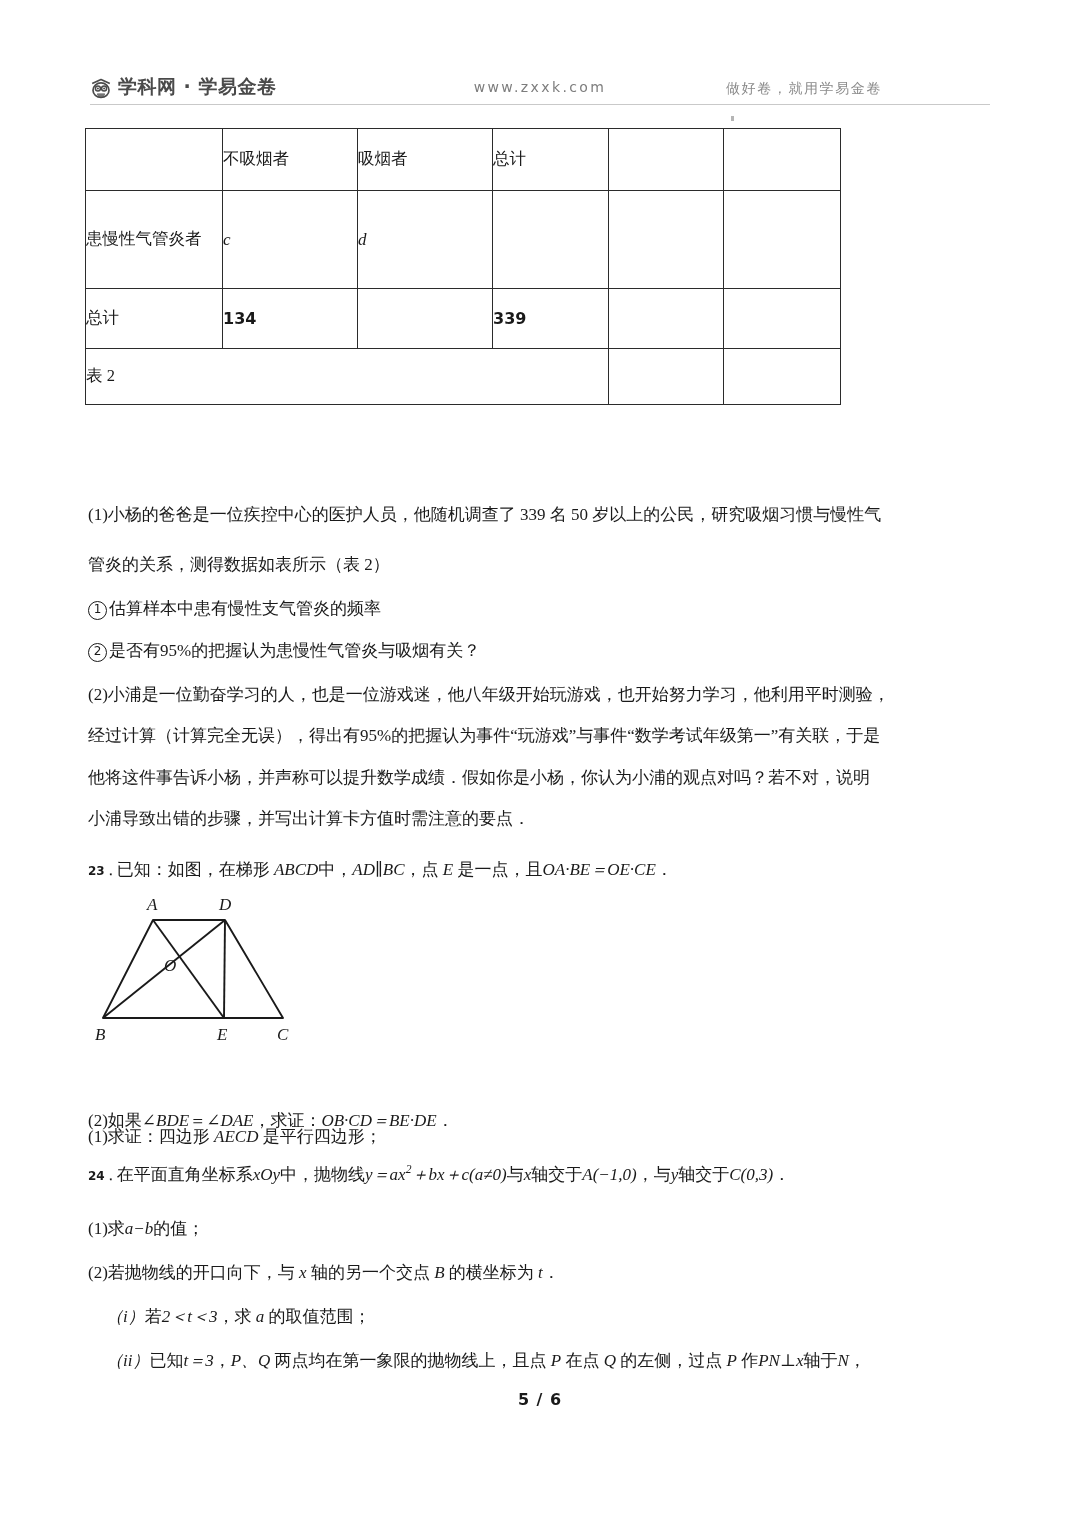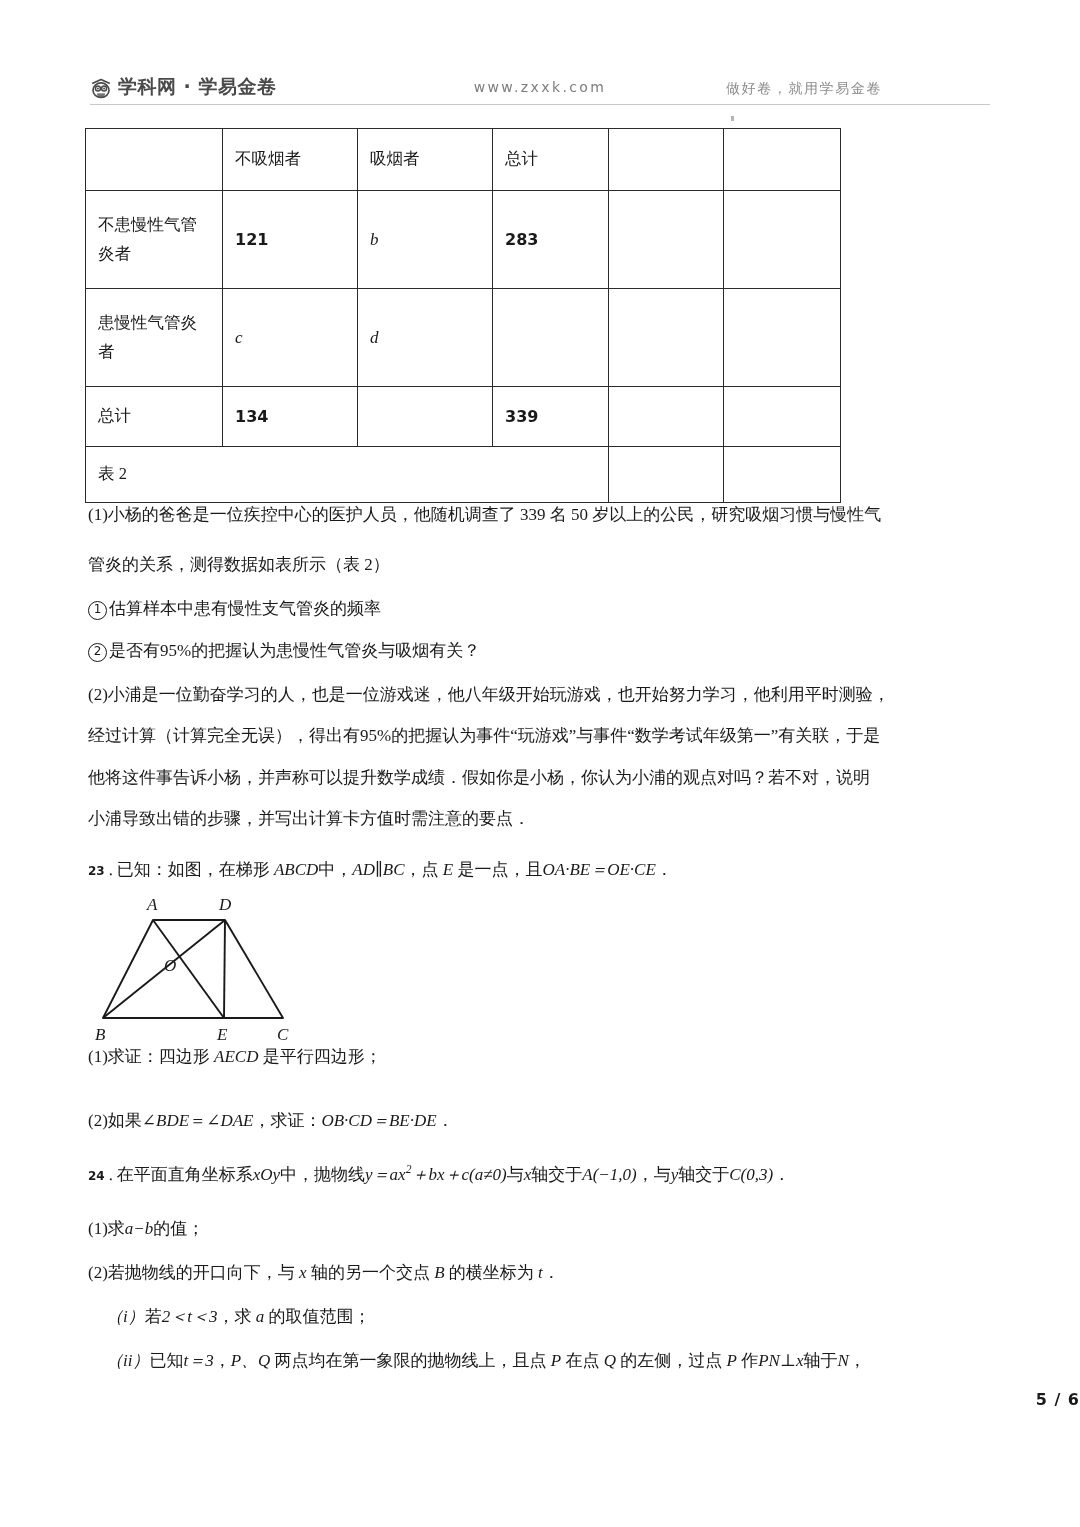--- a/index.html
+++ b/index.html
@@ -45,21 +45,21 @@
   }
 
   
   .tbl{
     position:absolute;left:85px;top:128px;
     border-collapse:collapse;
     table-layout:fixed;
   }
   .tbl td{
     border:1.4px solid #2b2b2b;
-    padding:0 12px;
+    padding:0 0;
     vertical-align:middle;
     font-size:16.5px;
     line-height:1.75;
     color:#1a1a1a;
   }
   .tbl td.num{
     font-family:"DejaVu Sans","Liberation Sans",sans-serif;
     font-weight:bold;font-size:16px;
   }
   .tbl td.ital{
@@ -96,21 +96,21 @@
     font-weight:bold;font-size:12px;
   }
 
   
   .figure{
     position:absolute;left:80px;top:885px;width:330px;height:170px;
   }
 
   
   .pagenum{
-    position:absolute;left:0;top:1390px;width:1080px;text-align:right;
+    position:absolute;left:0;top:1390px;width:1080px;text-align:center;
     font-family:"DejaVu Sans","Liberation Sans",sans-serif;
     font-weight:bold;font-size:16px;color:#1a1a1a;letter-spacing:1px;
   }
   sup{font-size:0.68em;vertical-align:super;}
 </style>
 </head>
 <body>
 
 <div class="page-header">
   <div class="brand">
@@ -145,28 +145,20 @@
   <tbody>
       <tr class="r-head">
     <td></td>
     <td>不吸烟者</td>
     <td>吸烟者</td>
     <td>总计</td>
     <td></td>
     <td></td>
   </tr>
   <tr class="r-tall">
-    <td>不患慢性气管炎者</td>
-    <td class="num">121</td>
-    <td class="ital">b</td>
-    <td class="num">283</td>
-    <td></td>
-    <td></td>
-  </tr>
-  <tr class="r-tall">
     <td>患慢性气管炎者</td>
     <td class="ital">c</td>
     <td class="ital">d</td>
     <td></td>
     <td></td>
     <td></td>
   </tr>
   <tr class="r-sum">
     <td>总计</td>
     <td class="num">134</td>
@@ -213,21 +205,21 @@
 
     <text x="67" y="25" font-family="'Liberation Serif',serif" font-style="italic" font-size="17" fill="#1a1a1a">A</text>
     <text x="139" y="25" font-family="'Liberation Serif',serif" font-style="italic" font-size="17" fill="#1a1a1a">D</text>
     <text x="15" y="155" font-family="'Liberation Serif',serif" font-style="italic" font-size="17" fill="#1a1a1a">B</text>
     <text x="137" y="155" font-family="'Liberation Serif',serif" font-style="italic" font-size="17" fill="#1a1a1a">E</text>
     <text x="197" y="155" font-family="'Liberation Serif',serif" font-style="italic" font-size="17" fill="#1a1a1a">C</text>
     <text x="84" y="86" font-family="'Liberation Serif',serif" font-style="italic" font-size="17" fill="#1a1a1a">O</text>
   </svg>
 </div>
 
-<div class="txt" style="left:88px;top:1040px;">
+<div class="txt" style="left:88px;top:1120px;">
   <span>(1)求证：四边形 </span><span class="it">AECD</span><span> 是平行四边形；</span>
 </div>
 <div class="txt" style="left:88px;top:1104px;">
   <span>(2)如果∠</span><span class="it">BDE</span><span>＝∠</span><span class="it">DAE</span><span>，求证：</span><span class="it">OB·CD＝BE·DE</span><span>．</span>
 </div>
 
 <div class="txt" style="left:88px;top:1158px;">
   <span class="qnum">24．</span><span>在平面直角坐标系</span><span class="it">xOy</span><span>中，抛物线</span><span class="it">y＝ax</span><sup class="it">2</sup><span class="it">＋bx＋c(a≠0)</span><span>与</span><span class="it">x</span><span>轴交于</span><span class="it">A(−1,0)</span><span>，与</span><span class="it">y</span><span>轴交于</span><span class="it">C(0,3)</span><span>．</span>
 </div>
 

